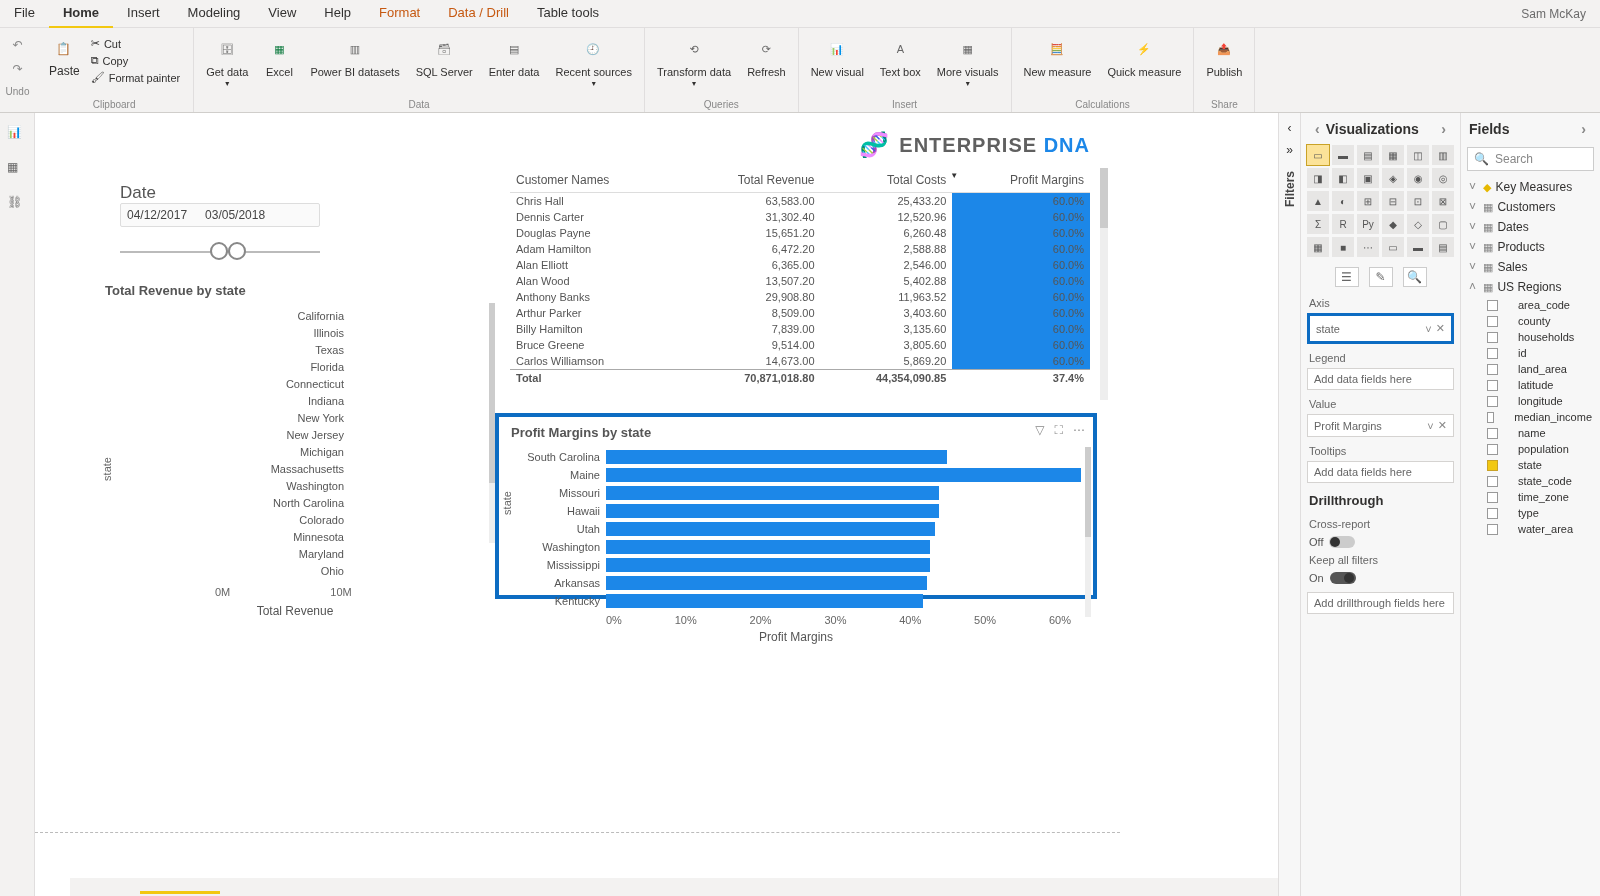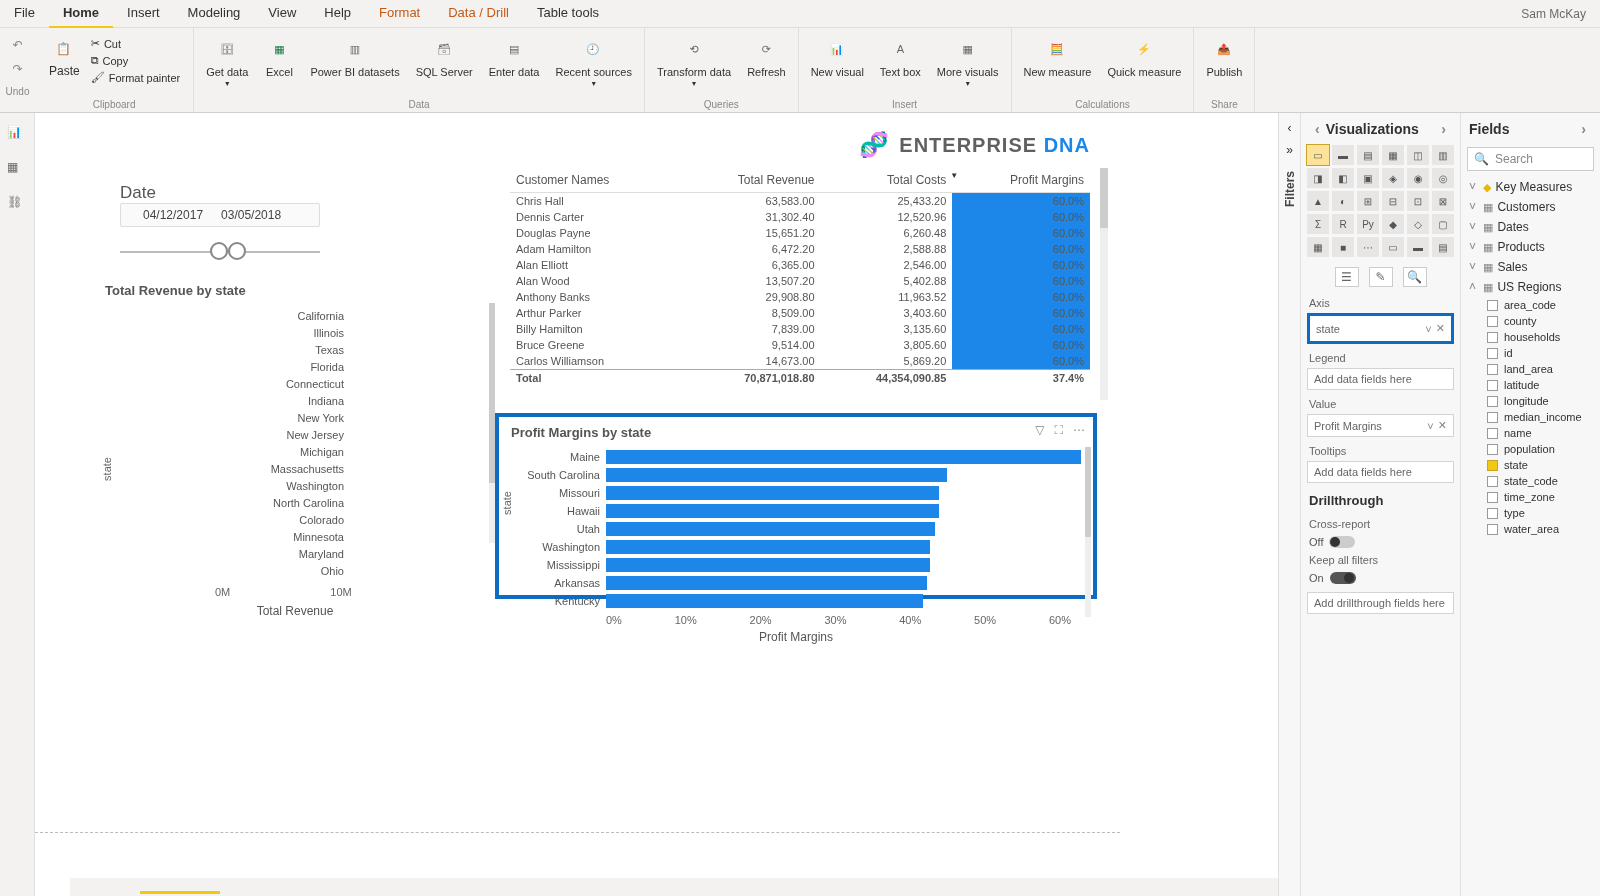--- a/index.html
+++ b/index.html
@@ -28,21 +28,21 @@
 .canvas-wrap { flex: 1; background: #fff; position: relative; overflow: hidden; }
 .canvas { position: absolute; left: 0; top: 0; width: 1085px; height: 720px; background: #fff; border-bottom: 1px dashed #bbb; }
 
 .brand { position: absolute; right: 30px; top: 18px; display: flex; align-items: center; gap: 10px; }
 .brand-icon { color: #1c87e8; font-size: 24px; }
 .brand-text { font-weight: 700; font-size: 20px; letter-spacing: 1px; color: #606060; }
 .brand-text .dna { color: #1c87e8; }
 
 .slicer { position: absolute; left: 85px; top: 70px; width: 200px; }
 .slicer-title { font-size: 17px; color: #555; }
-.slicer-dates { display: flex; gap: 18px; font-size: 12px; color: #444; padding: 4px 22px; border: 1px solid #ddd; border-radius: 2px; background: #fafafa; }
+.slicer-dates { display: flex; gap: 18px; font-size: 12px; color: #444; padding: 4px 6px; border: 1px solid #ddd; border-radius: 2px; background: #fafafa; }
 .slicer-track { position: relative; height: 30px; margin-top: 10px; }
 .slicer-line { position: absolute; left: 0; right: 0; top: 14px; height: 2px; background: #bbb; }
 .slicer-handle { position: absolute; top: 5px; width: 18px; height: 18px; border: 2px solid #888; background: #fff; border-radius: 50%; }
 
 .chart1 { position: absolute; left: 70px; top: 170px; width: 380px; height: 360px; }
 .chart1-title { font-size: 13px; font-weight: 600; color: #555; margin-bottom: 12px; }
 .bar-row { display: flex; align-items: center; height: 17px; flex-direction: column; }
 .bar-label { width: 110px; text-align: right; padding-right: 6px; font-size: 11px; color: #555; }
 .bar-track { flex: 1; height: 13px; }
 .bar-fill { height: 100%; background: #1c87e8; }
@@ -99,21 +99,21 @@
 .toggle.off .knob { left: 1px; }
 .toggle.on { background: #555; }
 .toggle.on .knob { left: 14px; }
 
 .fields-panel { width: 140px; background: #f7f7f7; border-left: 1px solid #e0dede; padding: 4px 6px; overflow: hidden; }
 .search-box { display: flex; align-items: center; gap: 6px; border: 1px solid #ccc; background: #fff; padding: 4px 6px; margin: 6px 0; font-size: 12px; color: #888; }
 .field-group { padding: 3px 2px; font-size: 12px; display: flex; align-items: center; gap: 4px; cursor: pointer; }
 .field-group .exp { width: 10px; color: #888; }
 .tbl-icon { color: #888; font-size: 11px; }
 .km-icon { color: #e6b800; font-size: 11px; }
-.field-leaf { padding: 2px 2px 2px 20px; font-size: 11px; display: flex; align-items: center; gap: 6px; }
+.field-leaf { padding: 2px 2px 2px 20px; font-size: 11px; display: flex; align-items: center; gap: 20px; }
 .check { width: 11px; height: 11px; border: 1px solid #999; background: #fff; display: inline-block; }
 .check.checked { background: #f2c811; border-color: #c9a227; }
 
 .bottom-bar { position: absolute; bottom: 0; left: 35px; right: 0; height: 18px; background: #f3f2f1; display: flex; align-items: center; }
 .page-tab { width: 80px; height: 14px; margin-left: 70px; border-bottom: 3px solid #f2c811; }
 </style>
 </head>
 <body>
 
 <div class="titlebar">
@@ -474,29 +474,29 @@
         <div class="chart2-inner">
           <div class="chart2-title">Profit Margins by state</div>
           <div class="chart2-icons">
             <span>▽</span>
             <span>⛶</span>
             <span>⋯</span>
           </div>
           <div class="chart2-ylabel">state</div>
           <div id="chart2-bars">
               <div class="bar-row2">
+                <div class="bar-label2">South Carolina</div>
+                <div class="bar-track2">
+                  <div class="bar-fill2" style="width:71.7%"></div>
+                </div>
+              </div>
+              <div class="bar-row2">
                 <div class="bar-label2">Maine</div>
                 <div class="bar-track2">
                   <div class="bar-fill2" style="width:100.0%"></div>
-                </div>
-              </div>
-              <div class="bar-row2">
-                <div class="bar-label2">South Carolina</div>
-                <div class="bar-track2">
-                  <div class="bar-fill2" style="width:71.7%"></div>
                 </div>
               </div>
               <div class="bar-row2">
                 <div class="bar-label2">Missouri</div>
                 <div class="bar-track2">
                   <div class="bar-fill2" style="width:70.0%"></div>
                 </div>
               </div>
               <div class="bar-row2">
                 <div class="bar-label2">Hawaii</div>

